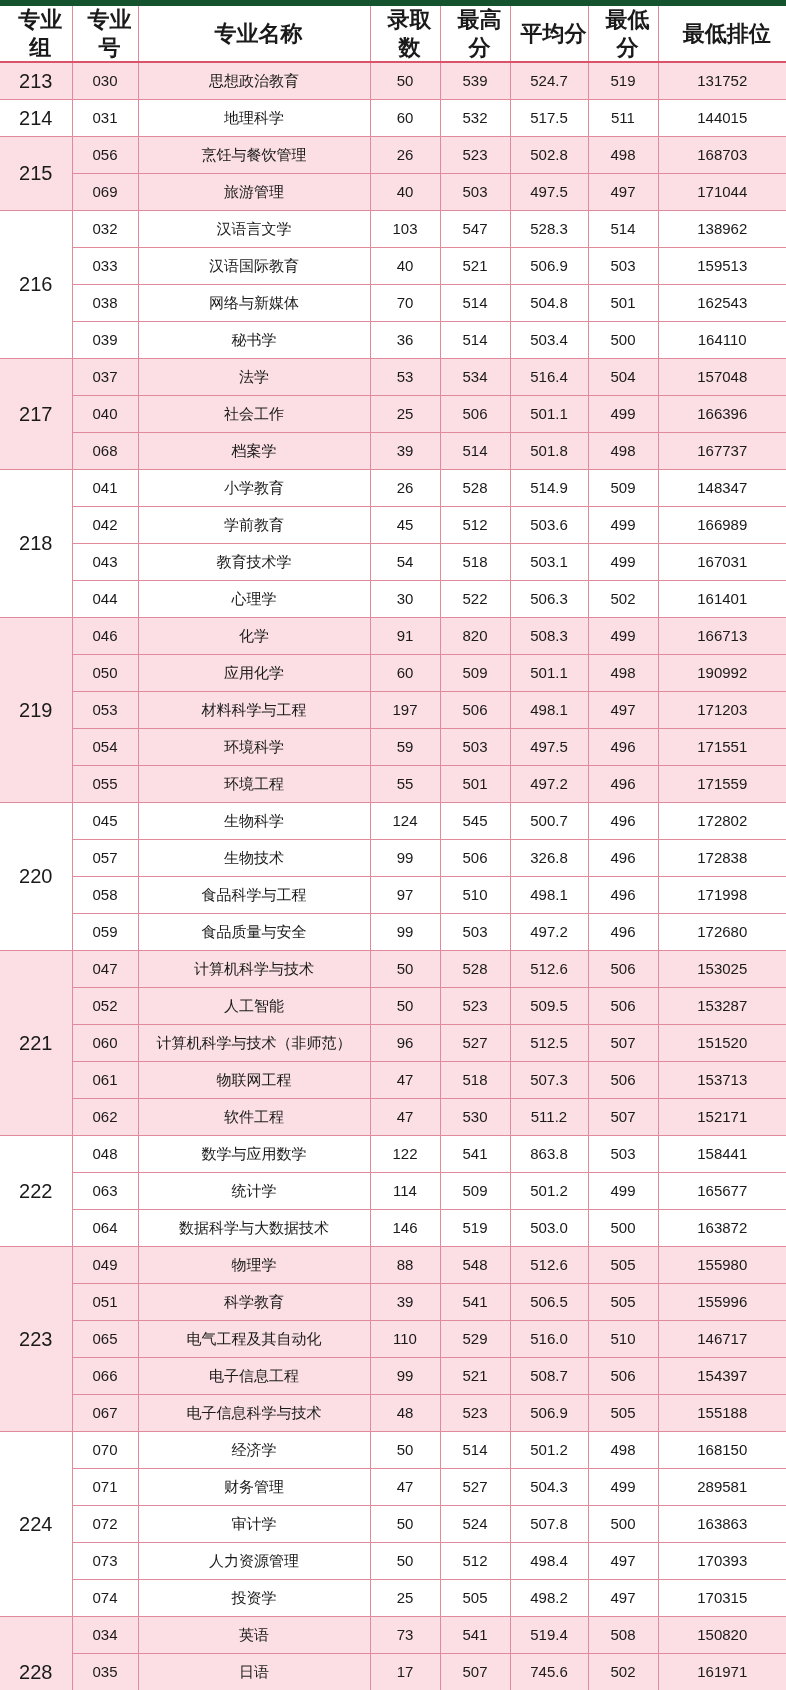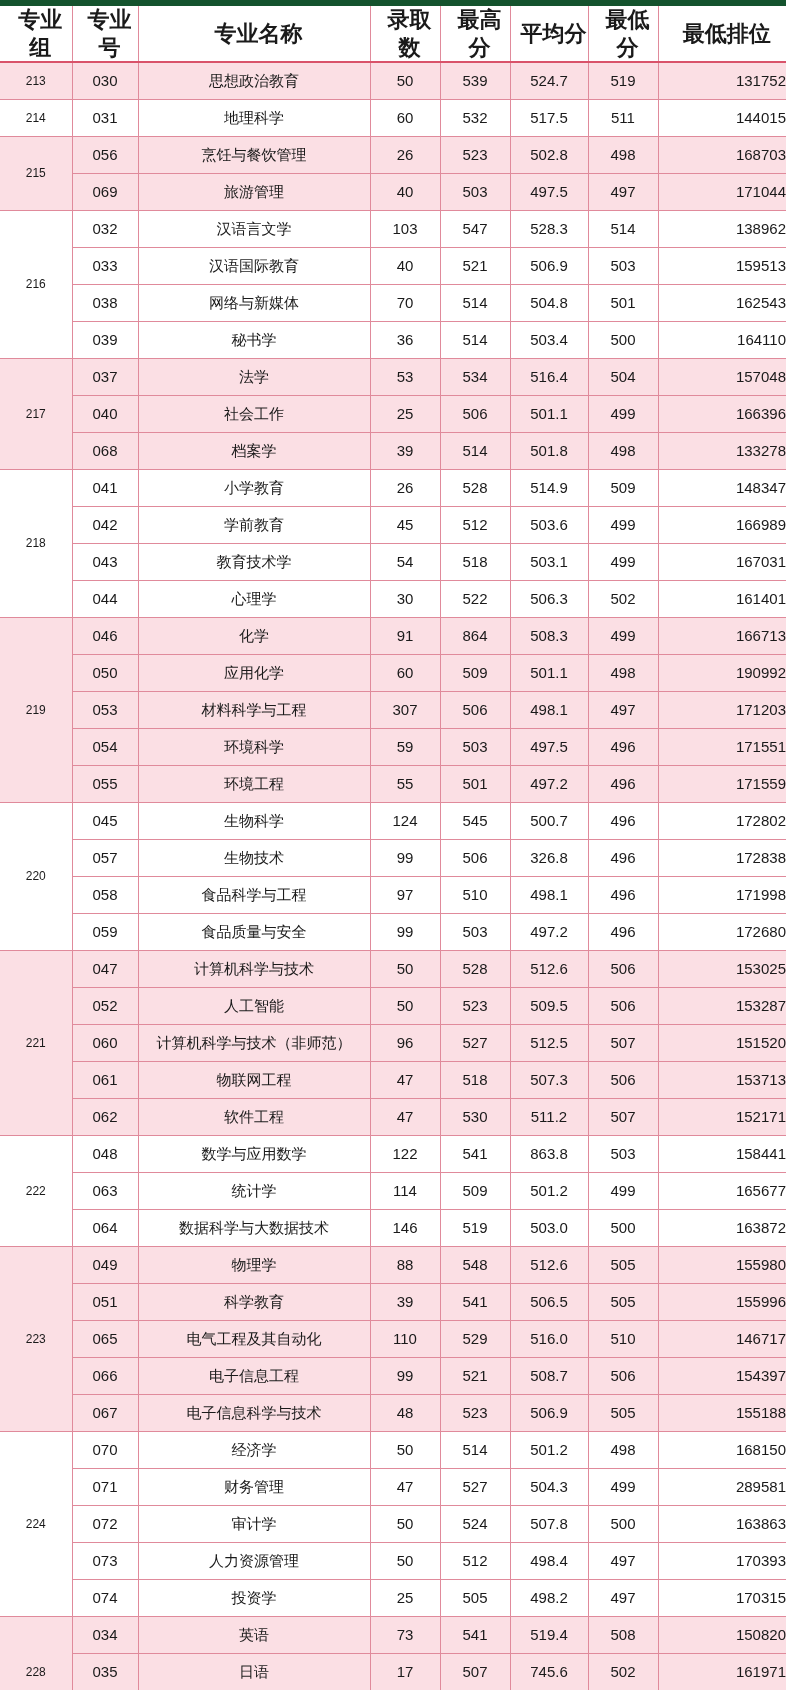--- a/index.html
+++ b/index.html
@@ -45,29 +45,29 @@
     border-bottom: 2px solid #d9536a;
     padding-left: 9px;
   }
   #admission-table thead th.first-head { border-left: none; }
   #admission-table thead th.last-head  { border-right: none; }
 
   #admission-table tr.row-pink td { background: #fbdfe4; }
   #admission-table tr.row-white td { background: #ffffff; }
 
   #admission-table td.group-cell {
-    font-size: 12px;
+    font-size: 20px;
     font-weight: normal;
   }
   #admission-table td.name-cell {
     font-size: 15px;
     padding: 3px 6px;
   }
   #admission-table td.edge-left { border-left: none; }
-  #admission-table td.edge-right { border-right: none; text-align: right; }
+  #admission-table td.edge-right { border-right: none; }
 
   #admission-table tbody tr:last-child td { border-bottom: 2px solid #d9536a; }
   .page-wrap { position: relative; width: 786px; }
 </style>
 </head>
 <body>
 
 <div class="page-wrap">
   <table id="admission-table">
     <colgroup>
@@ -188,21 +188,21 @@
           <td>499</td>
           <td class="edge-right">166396</td>
         </tr>
         <tr class="row-pink">
           <td>068</td>
           <td class="name-cell">档案学</td>
           <td>39</td>
           <td>514</td>
           <td>501.8</td>
           <td>498</td>
-          <td class="edge-right">133278</td>
+          <td class="edge-right">167737</td>
         </tr>
         <tr class="row-white">
           <td class="group-cell edge-left" rowspan="4">218</td>
           <td>041</td>
           <td class="name-cell">小学教育</td>
           <td>26</td>
           <td>528</td>
           <td>514.9</td>
           <td>509</td>
           <td class="edge-right">148347</td>
@@ -232,38 +232,38 @@
           <td>522</td>
           <td>506.3</td>
           <td>502</td>
           <td class="edge-right">161401</td>
         </tr>
         <tr class="row-pink">
           <td class="group-cell edge-left" rowspan="5">219</td>
           <td>046</td>
           <td class="name-cell">化学</td>
           <td>91</td>
-          <td>864</td>
+          <td>820</td>
           <td>508.3</td>
           <td>499</td>
           <td class="edge-right">166713</td>
         </tr>
         <tr class="row-pink">
           <td>050</td>
           <td class="name-cell">应用化学</td>
           <td>60</td>
           <td>509</td>
           <td>501.1</td>
           <td>498</td>
           <td class="edge-right">190992</td>
         </tr>
         <tr class="row-pink">
           <td>053</td>
           <td class="name-cell">材料科学与工程</td>
-          <td>307</td>
+          <td>197</td>
           <td>506</td>
           <td>498.1</td>
           <td>497</td>
           <td class="edge-right">171203</td>
         </tr>
         <tr class="row-pink">
           <td>054</td>
           <td class="name-cell">环境科学</td>
           <td>59</td>
           <td>503</td>

